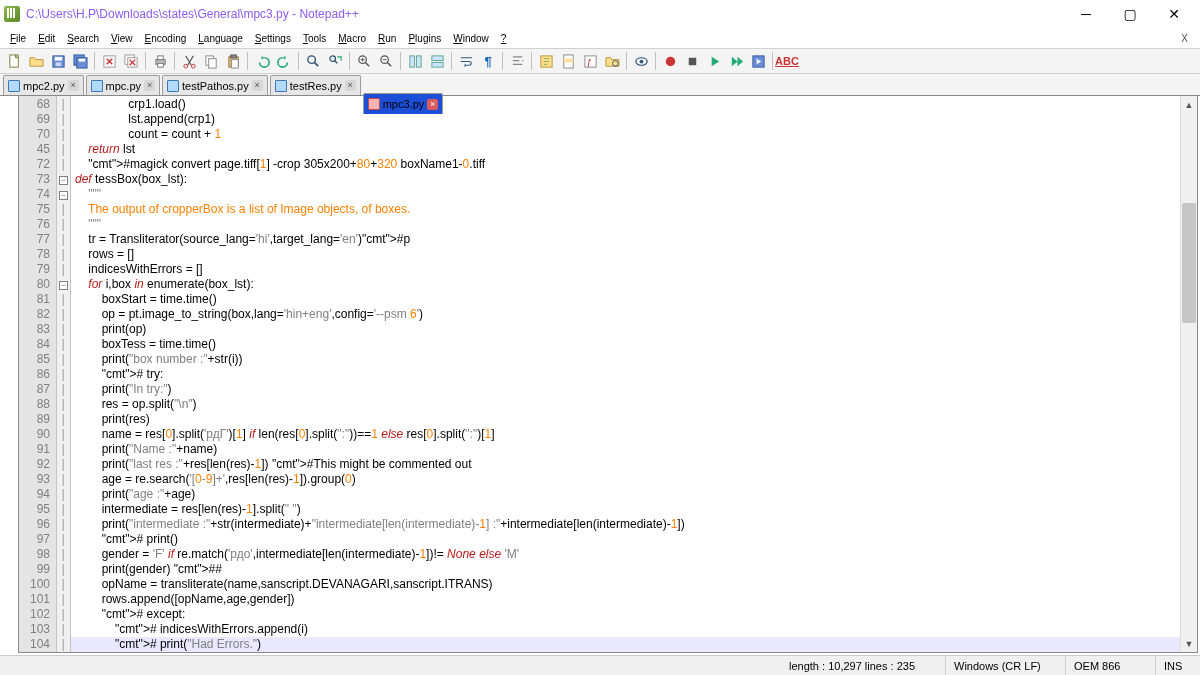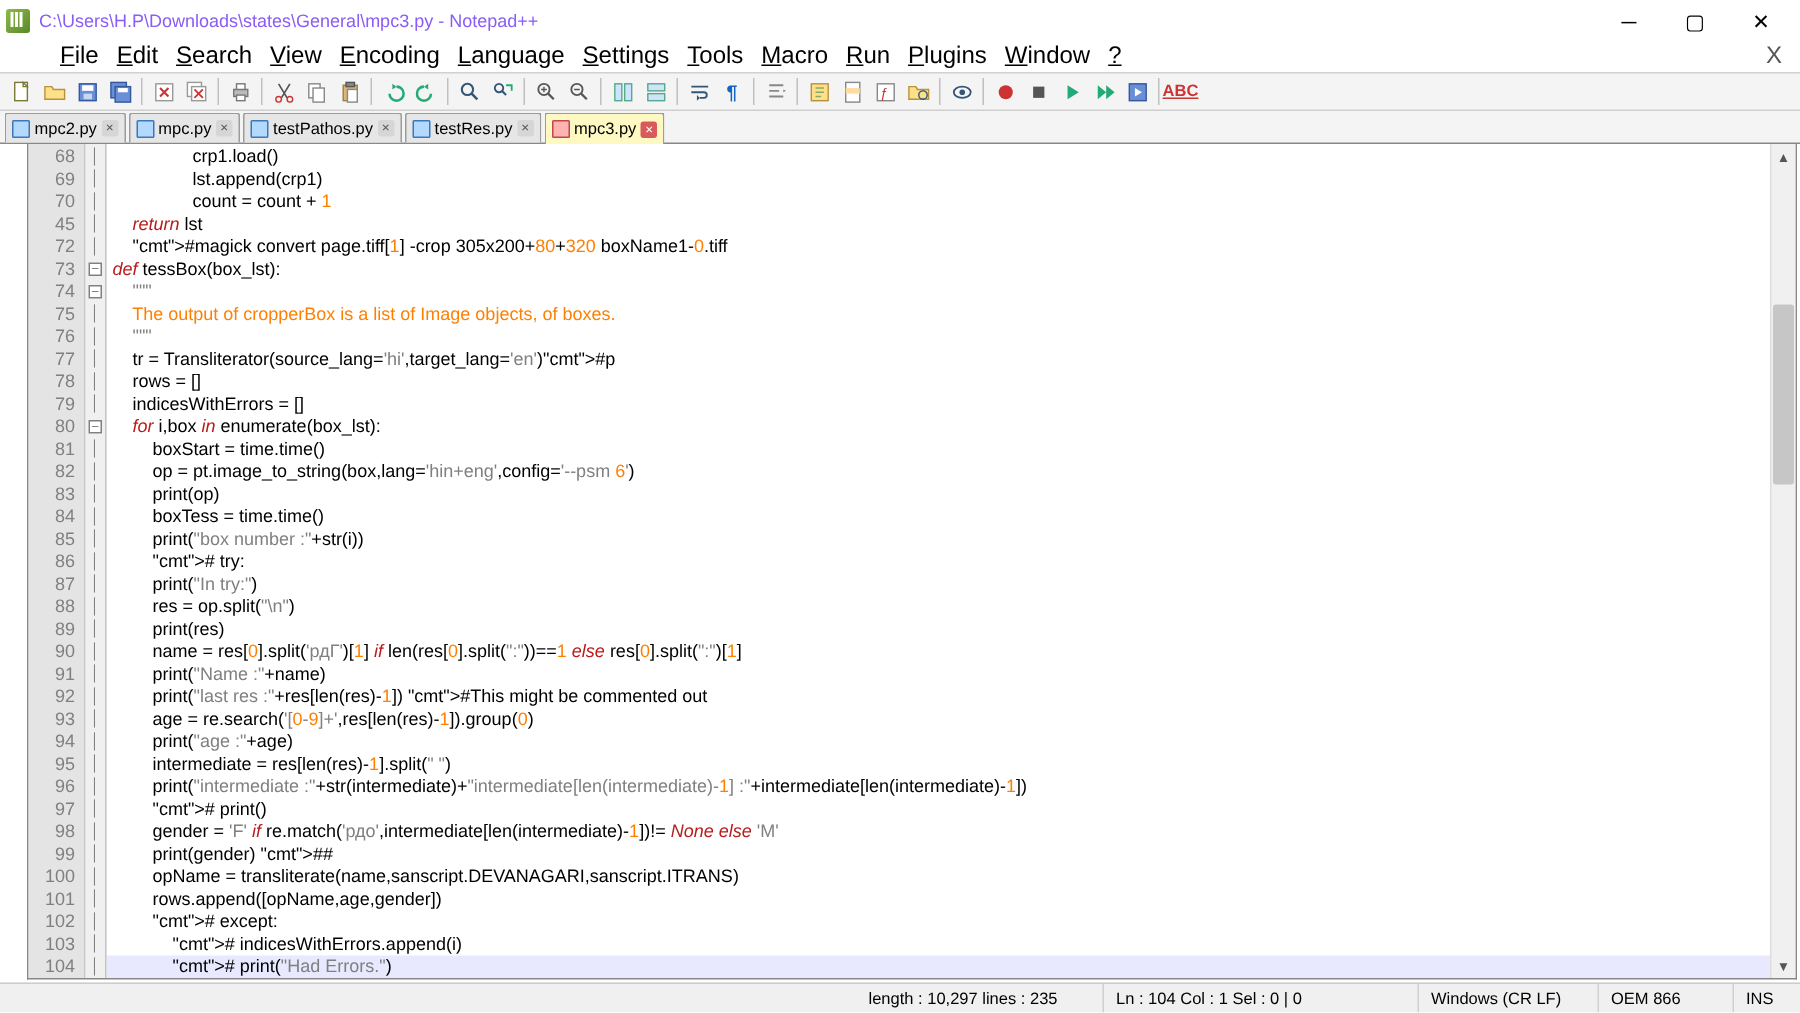--- a/index.html
+++ b/index.html
@@ -3,32 +3,32 @@
 <meta charset="utf-8">
 <style>
 * { margin: 0; padding: 0; box-sizing: border-box; font-family: "Segoe UI", Tahoma, sans-serif; }
 body { width: 1200px; height: 675px; overflow: hidden; background: #fff; font-size: 12px; display: flex; flex-direction: column; }
 .titlebar { height: 28px; display: flex; align-items: center; padding: 0 4px; background: #fff; border-bottom: 0; }
 .titlebar .app-icon { width: 16px; height: 16px; margin-right: 6px; background: linear-gradient(135deg,#8fb94d,#5a8926); border-radius: 2px; position: relative; }
 .titlebar .app-icon::after { content:""; position:absolute; left:3px; top:2px; width:2px; height:10px; background:#fff; box-shadow:3px 0 0 #fff,6px 0 0 #fff; }
 .titlebar .title { flex: 0 0 auto; font-size: 12px; color: #8b5cf6; }
 .titlebar .spacer { flex: 1; }
 .winbtn { width: 44px; height: 28px; display: flex; align-items: center; justify-content: center; font-size: 14px; color: #000; }
-.menubar { height: 20px; display: flex; align-items: center; padding: 0 4px; gap: 0; font-size: 16px; margin-left: 30px; }
+.menubar { height: 20px; display: flex; align-items: center; padding: 0 4px; gap: 0; font-size: 10px; }
 .menubar .menu-item { padding: 1px 6px; cursor: default; }
 .menubar .menu-item u { text-decoration: underline; }
 .menubar .spacer { flex:1; }
 .menubar .x { padding: 0 8px; color:#555; }
 .toolbar { height: 26px; display: flex; align-items: center; padding: 1px 4px; gap: 2px; border-top: 1px solid #d0d0d0; border-bottom: 1px solid #d0d0d0; background: #f4f4f4; }
 .toolbar .tb { width: 20px; height: 20px; display: flex; align-items: center; justify-content: center; font-size: 13px; border: 1px solid transparent; }
 .toolbar .sep { width: 1px; height: 18px; background: #c0c0c0; margin: 0 2px; }
 .tb svg { width: 15px; height: 15px; }
 .tabbar { height: 22px; background: #f4f4f4; display: flex; align-items: flex-end; padding-left: 3px; border-bottom: 1px solid #888; gap: 2px; }
 .tab { height: 20px; display: flex; align-items: center; padding: 0 4px; background: #e6e6e6; border: 1px solid #9c9c9c; border-bottom: none; border-radius: 2px 2px 0 0; font-size: 11px; gap: 3px; }
-.tab.active { background: #fef9c3; height: 21px; position: relative; top: 1px; }
+.tab.active { background: #1d4ed8; height: 21px; position: relative; top: 19px; }
 .tab .file-icon { width: 12px; height: 12px; background: #b3d9ff; border: 1px solid #3a78b9; border-radius: 1px; position: relative; }
 .tab .file-icon.red { background: #ffb3b3; border-color: #c04848; }
 .tab .close { width: 11px; height: 11px; border-radius: 2px; background: #d6d6d6; color: #555; display: flex; align-items: center; justify-content: center; font-size: 9px; line-height: 1; }
 .tab .close.red { background: #d85a5a; color:#fff; }
 .editor { flex: 1; display: flex; overflow: hidden; border: 1px solid #888; border-top: none; margin: 0 2px 2px 18px; justify-content: flex-end; }
 .gutter { width: 38px; background: #e4e4e4; border-right: 1px solid #c4c4c4; text-align: right; padding-right: 6px; font-family: "Courier New", monospace; font-size: 12px; color: #808080; line-height: 15px; padding-top: 1px; }
 .foldcol { width: 14px; background: #f0f0f0; border-right: 1px solid #c4c4c4; font-family: monospace; font-size: 10px; color: #808080; line-height: 15px; text-align: center; padding-top: 1px; }
 .foldcol .box { display:inline-block; width:9px; height:9px; border:1px solid #808080; background:#fff; line-height:7px; font-size:9px; text-align:center; }
 .code { flex: 1; font-family: "Courier New", monospace; font-size: 12px; line-height: 15px; padding: 1px 0 0 4px; white-space: pre; position: relative; overflow: hidden; }
 .code .line { height: 15px; }
@@ -395,17 +395,16 @@
     <div class="arrow">▲</div>
     <div class="track">
         <div class="thumb"></div>
       </div>
     <div class="arrow">▼</div>
   </div>
 </div>
 
 <div class="statusbar">
   <div class="cell grow" style="justify-content:flex-end;padding-right:30px">length : 10,297    lines : 235</div>
-  <div class="cell" style="width:210px">Ln : 104    Col : 1    Sel : 0 | 0</div>
   <div class="cell" style="width:120px">Windows (CR LF)</div>
   <div class="cell" style="width:90px">OEM 866</div>
   <div class="cell" style="width:40px">INS</div>
 </div>
 
 </body></html>

